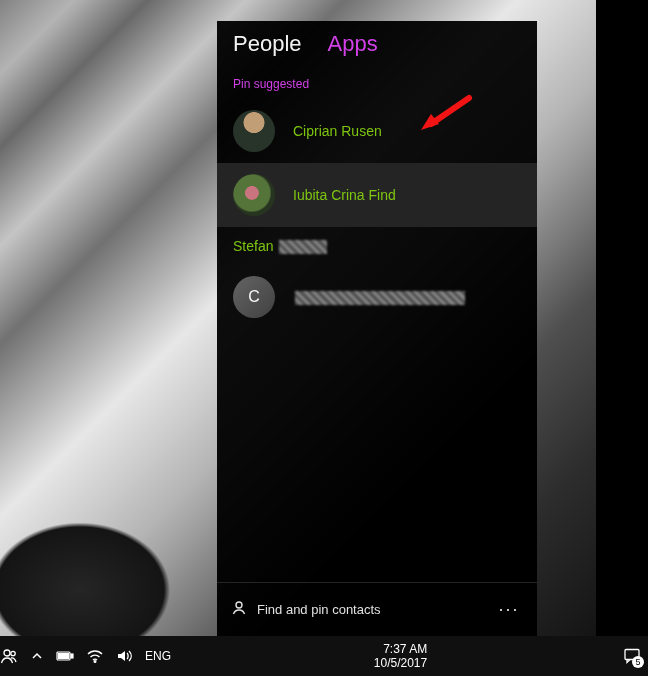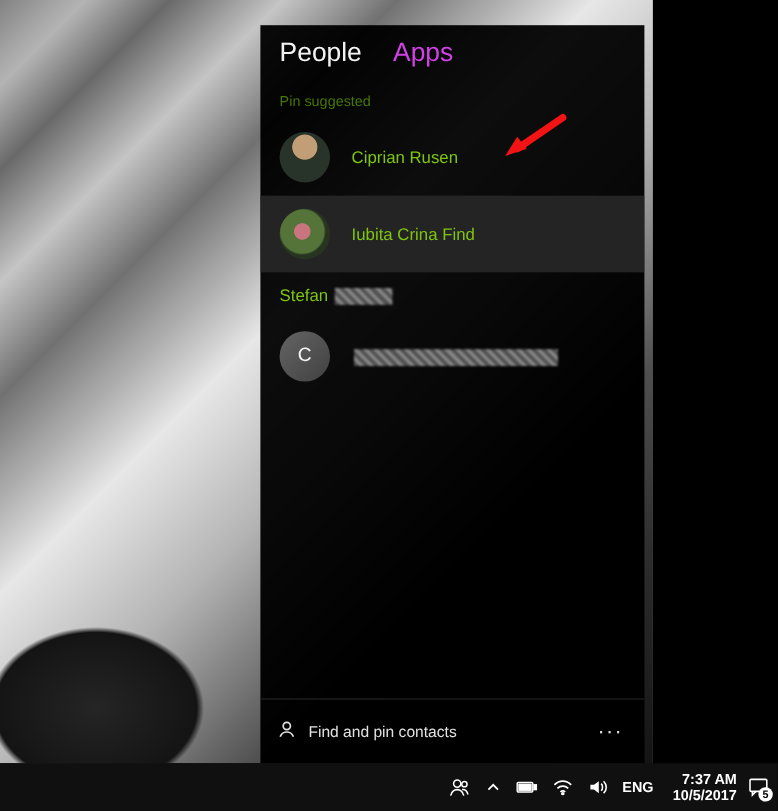--- a/index.html
+++ b/index.html
@@ -6,21 +6,21 @@
     margin: 0;
     padding: 0;
     width: 648px;
     height: 676px;
     overflow: hidden;
     font-family: "Segoe UI", Arial, sans-serif;
     background: #000;
   }
   .desktop {
     position: relative;
-    width: 544px;
+    width: 596px;
     height: 636px;
     background:
       radial-gradient(120px 90px at 80px 590px, #2b2b2b 0%, #1a1a1a 70%, transparent 75%),
       linear-gradient(135deg, #888 0%, #bbb 6%, #6f6f6f 12%, #ccc 20%, #777 28%, #eee 42%, #bbb 55%, #555 72%, #333 85%, #1a1a1a 100%);
     background-color: #666;
     filter: contrast(1.05) brightness(0.95);
   }
   .panel {
     position: absolute;
     top: 21px;
@@ -41,21 +41,21 @@
   .tab {
     font-size: 22px;
     font-weight: 400;
     color: #d946ef;
     cursor: default;
   }
   .tab.active { color: #fff; }
   .hint {
     padding: 18px 16px 8px 16px;
     font-size: 12px;
-    color: #4d7c0f;
+    color: #d946ef;
   }
   .list { flex: 1; overflow: hidden; }
   .row {
     display: flex;
     align-items: center;
     gap: 18px;
     padding: 11px 16px;
     position: relative;
   }
   .row.hover { background: #2a2a2a; }
@@ -111,25 +111,24 @@
     pointer-events: none;
   }
   
   .taskbar {
     position: absolute;
     left: 0; right: 0; bottom: 0;
     height: 40px;
     background: #101010;
     display: flex;
     align-items: center;
-    justify-content: flex-end;
+    justify-content: space-between;
     color: #fff;
     font-size: 12px;
     padding-right: 6px;
-    font-weight: bold;
   }
   .tray { display:flex; align-items:center; gap:13px; padding-right:8px; }
   .tray svg { display:block; }
   .clock { text-align:right; line-height:14px; font-size:12px; padding:0 8px; }
   .notif {
     position:relative; width:20px; height:20px;
     display:flex; align-items:center; justify-content:center;
   }
   .notif-badge {
     position:absolute; right:-2px; bottom:-2px;

